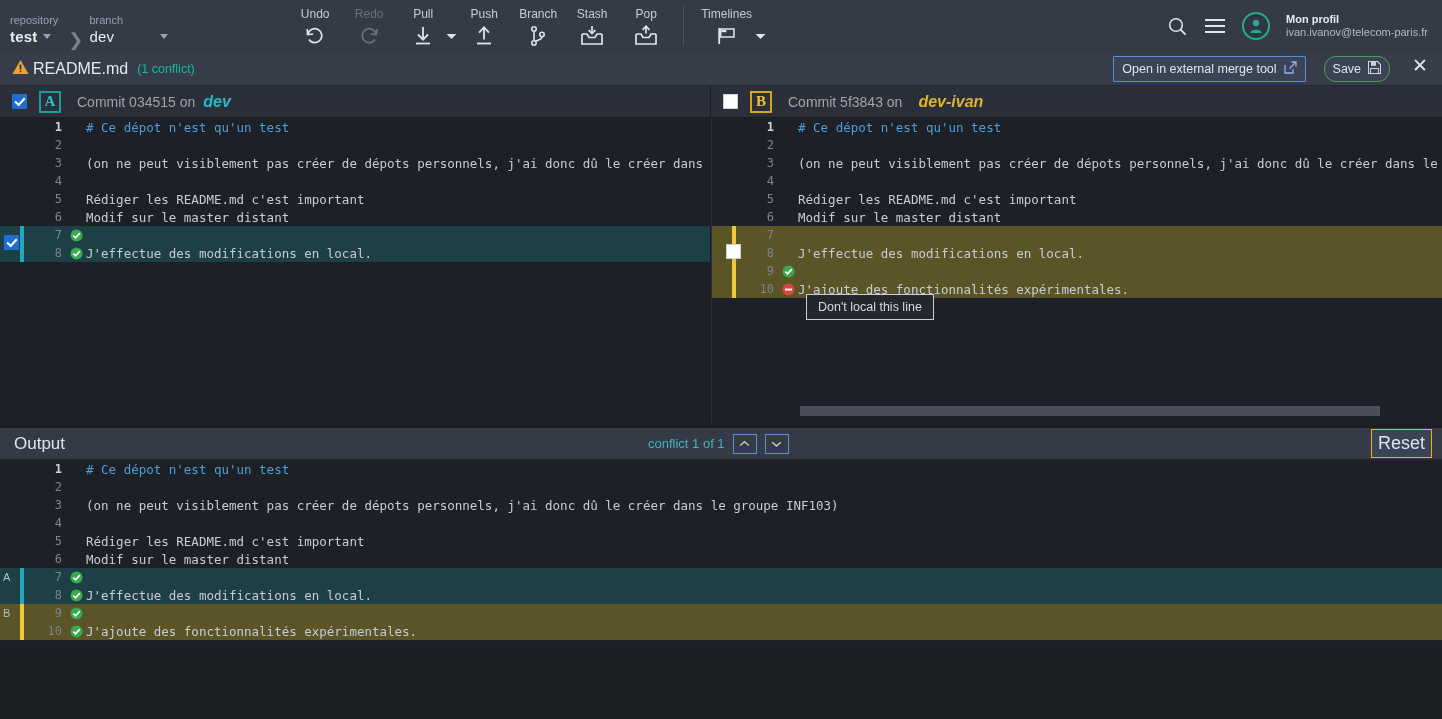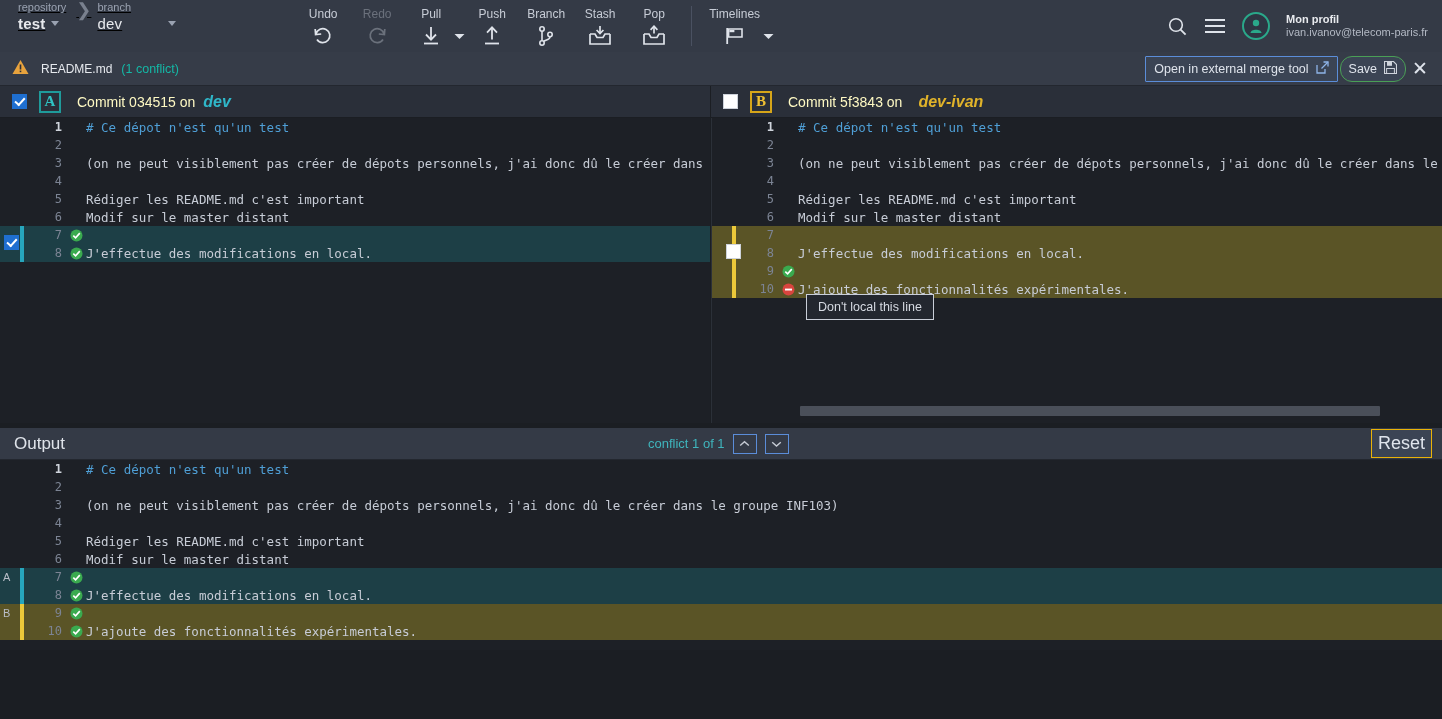--- a/index.html
+++ b/index.html
@@ -10,21 +10,21 @@
     overflow: hidden;
   }
   body { position: relative; }
 
   
   .toolbar {
     position: absolute; left: 0; top: 0; width: 1442px; height: 52px;
     background: #343a46;
     display: flex; align-items: stretch;
   }
-  .tb-left { display: flex; align-items: flex-start; padding-left: 18px; text-decoration: underline; }
+  .tb-left { display: flex; align-items: flex-end; padding-left: 10px; }
   .repo-group { display: flex; flex-direction: column; justify-content: flex-end; padding-bottom: 7px; }
   .repo-label { font-size: 11px; color: #9aa2b1; line-height: 14px; margin-bottom: 1px; }
   .repo-row { display: flex; align-items: baseline; }
   .repo-name { font-size: 15px; font-weight: bold; color: #e8eaee; letter-spacing: .2px; }
   .branch-name { font-size: 15px; color: #e8eaee; letter-spacing: .2px; }
   .caret-sm {
     width: 0; height: 0; margin-left: 6px; position: relative; top: -3px;
     border-left: 4px solid transparent; border-right: 4px solid transparent;
     border-top: 5px solid #9aa2b1; display: inline-block;
   }
@@ -55,23 +55,23 @@
   .profile-txt { display: flex; flex-direction: column; line-height: 1.15; }
   .profile-name { font-size: 11px; font-weight: bold; color: #e8eaee; }
   .profile-mail { font-size: 11px; color: #b3b9c4; }
 
   
   .filebar {
     position: absolute; left: 0; top: 52px; width: 1442px; height: 34px;
     background: #363c48; border-bottom: 1px solid #23272f;
     display: flex; align-items: center; padding: 0 10px 0 12px;
   }
-  .filename { font-size: 12px; color: #e6e9ee; margin-left: 12px; }
+  .filename { font-size: 16px; color: #e6e9ee; margin-left: 4px; }
   .conflict-count { font-size: 12.5px; color: #14b8a6; margin-left: 9px; }
-  .fb-right { margin-left: auto; display: flex; align-items: center; gap: 2px; }
+  .fb-right { margin-left: auto; display: flex; gap: 18px; }
   .btn-outline-blue {
     border: 1px solid #5b8dd9; background: #3b4454; color: #dfe4ec;
     font-size: 12.5px; padding: 4px 8px; display: flex; align-items: center; gap: 7px;
     cursor: pointer; border-radius: 1px;
   }
   .btn-outline-green {
     border: 1px solid #4a9f56; background: #3b4454; color: #dfe4ec;
     font-size: 12.5px; padding: 4px 8px; display: flex; align-items: center; gap: 7px;
     cursor: pointer; border-radius: 12px;
   }
@@ -95,21 +95,21 @@
     content: ""; width: 4px; height: 8px; border: solid #fff;
     border-width: 0 2px 2px 0; transform: rotate(42deg) translate(-1px,-1px);
   }
   .ab-badge {
     width: 22px; height: 22px; margin-left: 12px; display: flex;
     align-items: center; justify-content: center;
     font-size: 15px; font-weight: bold; font-family: "Liberation Serif", serif;
   }
   .ab-badge.a { border: 2px solid #1f9b9b; color: #2fc4c4; }
   .ab-badge.b { border: 2px solid #d6a519; color: #f0c032; }
-  .panetitle { font-size: 14px; color: #fef9c3; margin-left: 16px; }
+  .panetitle { font-size: 14px; color: #a3a3a3; margin-left: 16px; }
   .branch-a { color: #2fb7c9; font-style: italic; font-weight: bold; margin-left: 8px; }
   .branch-b { color: #e0b32a; font-style: italic; font-weight: bold; margin-left: 16px; }
 
   
   .pane {
     position: absolute; background: #1d2026; overflow: hidden;
     font-family: "DejaVu Sans Mono", monospace;
   }
   .pane.left  { left: 0;   top: 118px; width: 710px; height: 305px; }
   .pane.right { left: 711px; top: 118px; width: 731px; height: 305px; border-left: 1px solid #2b3038; }

